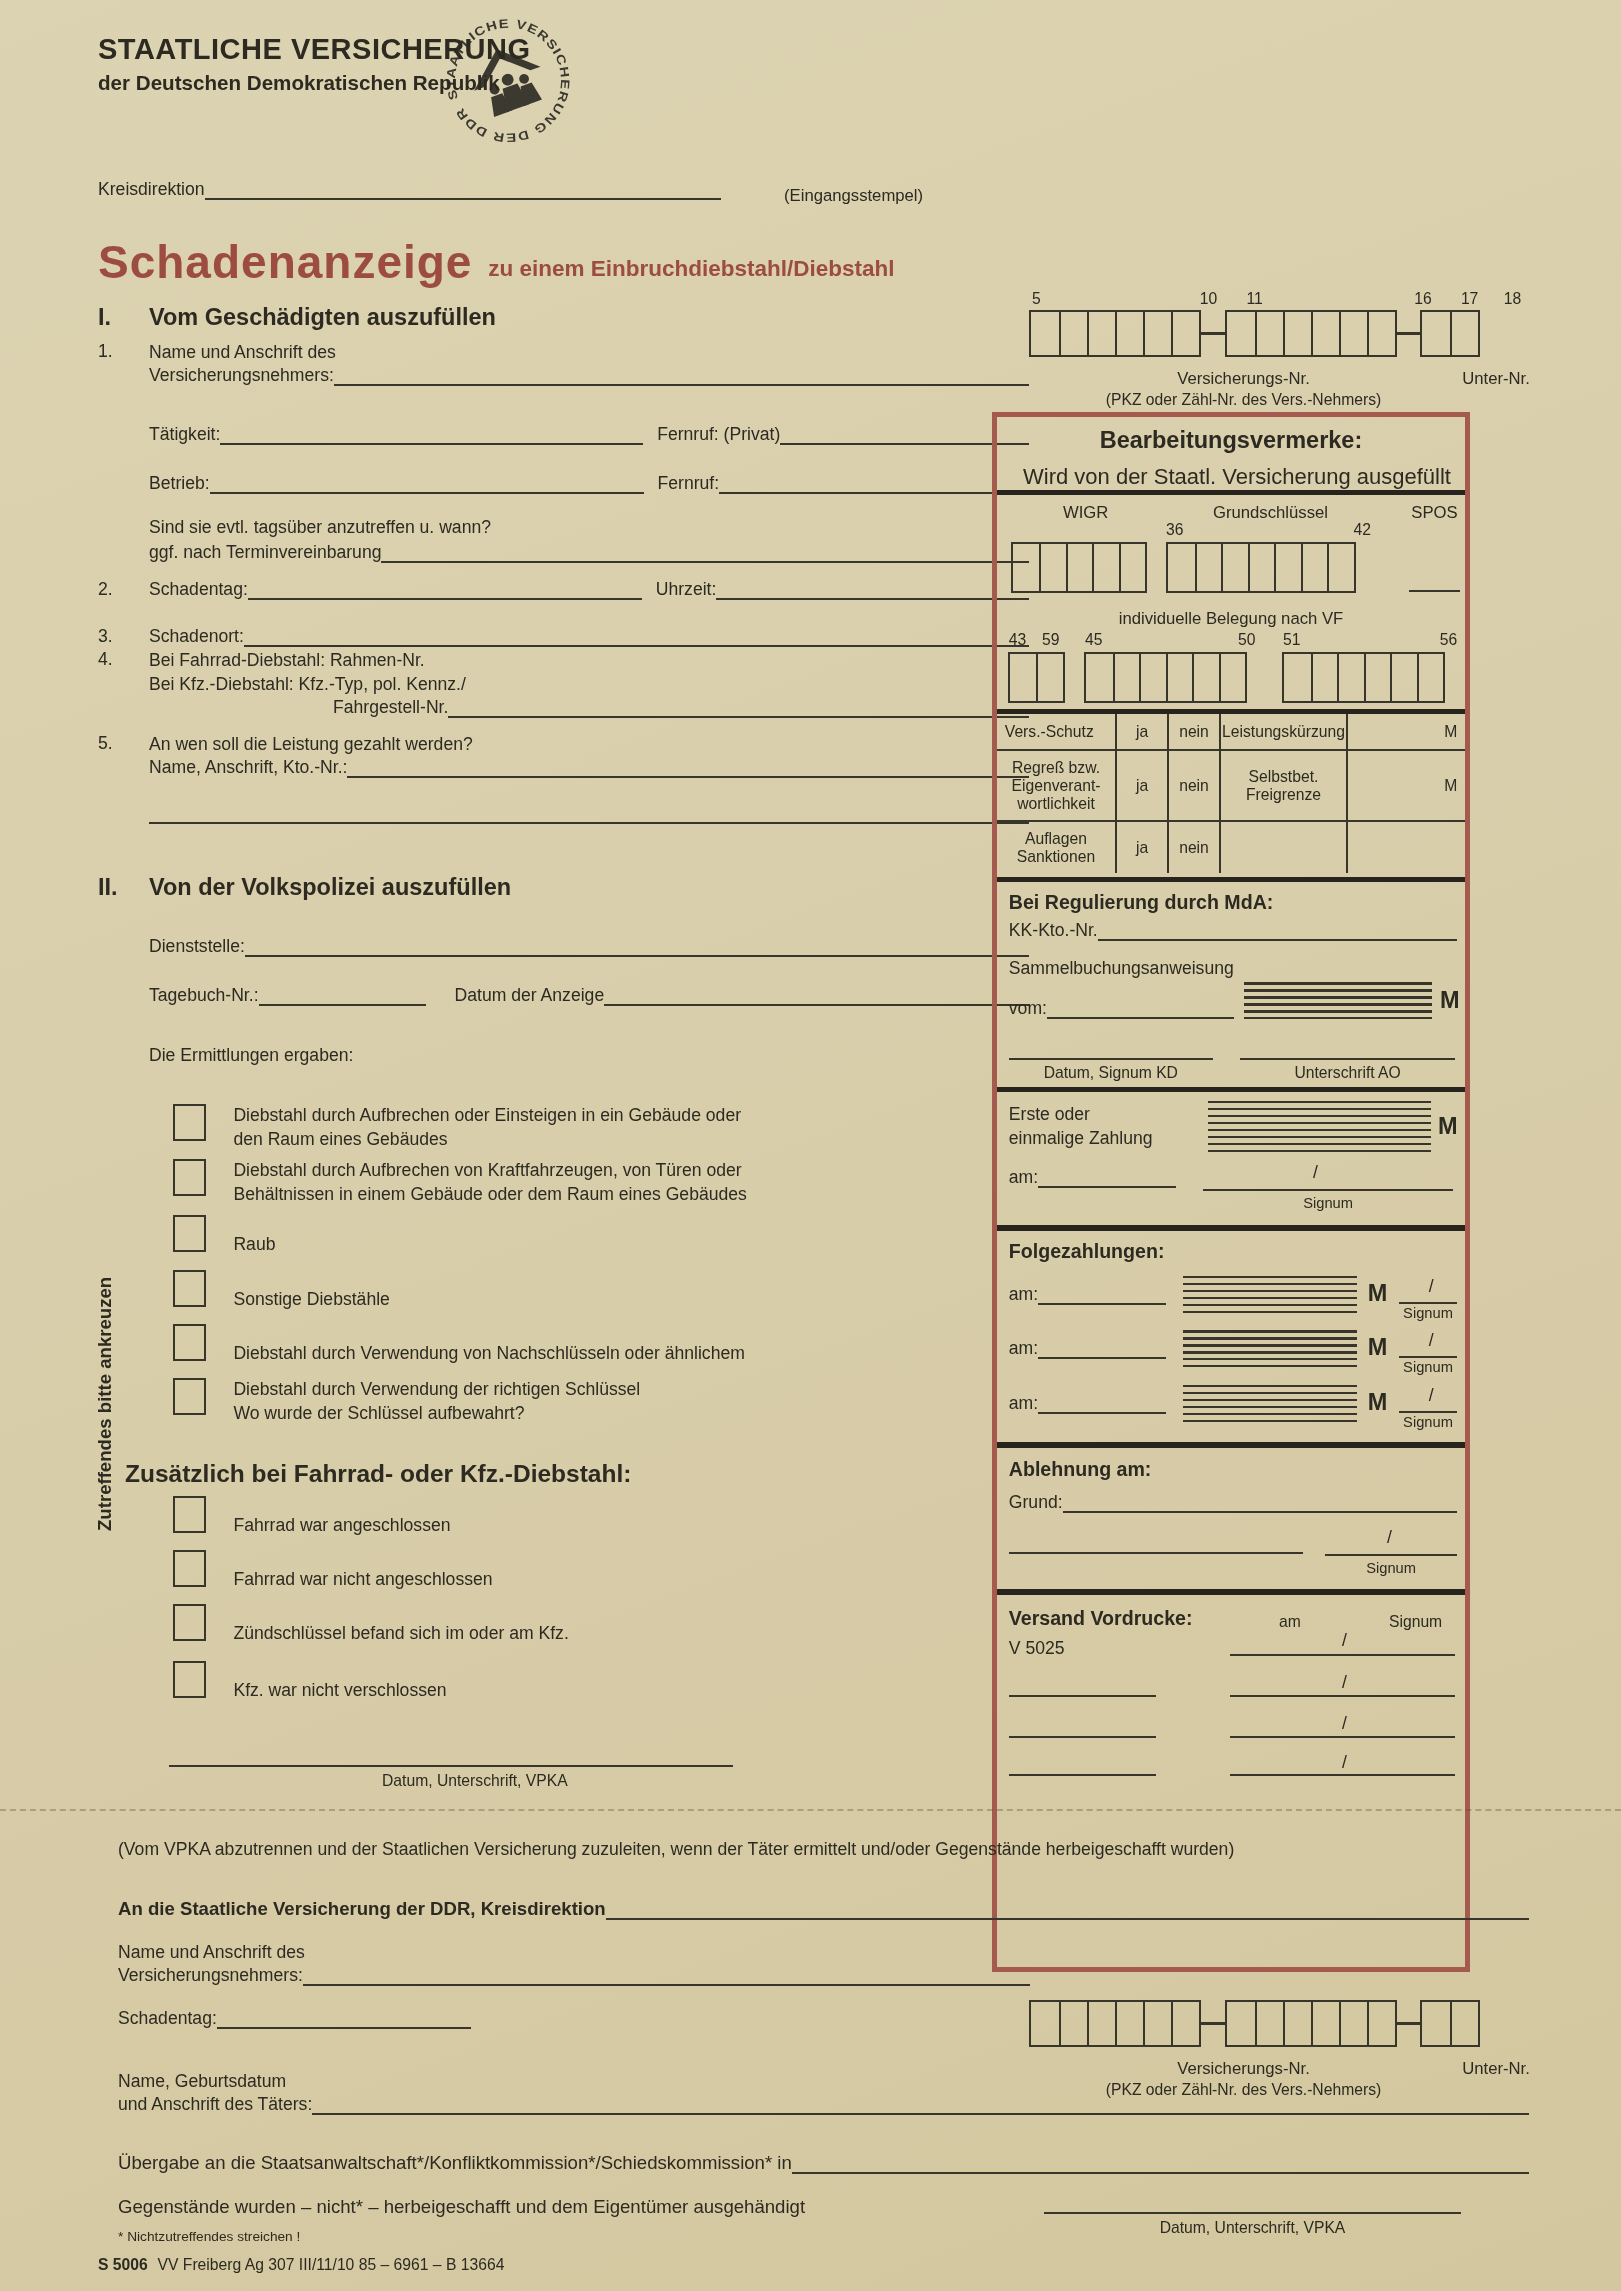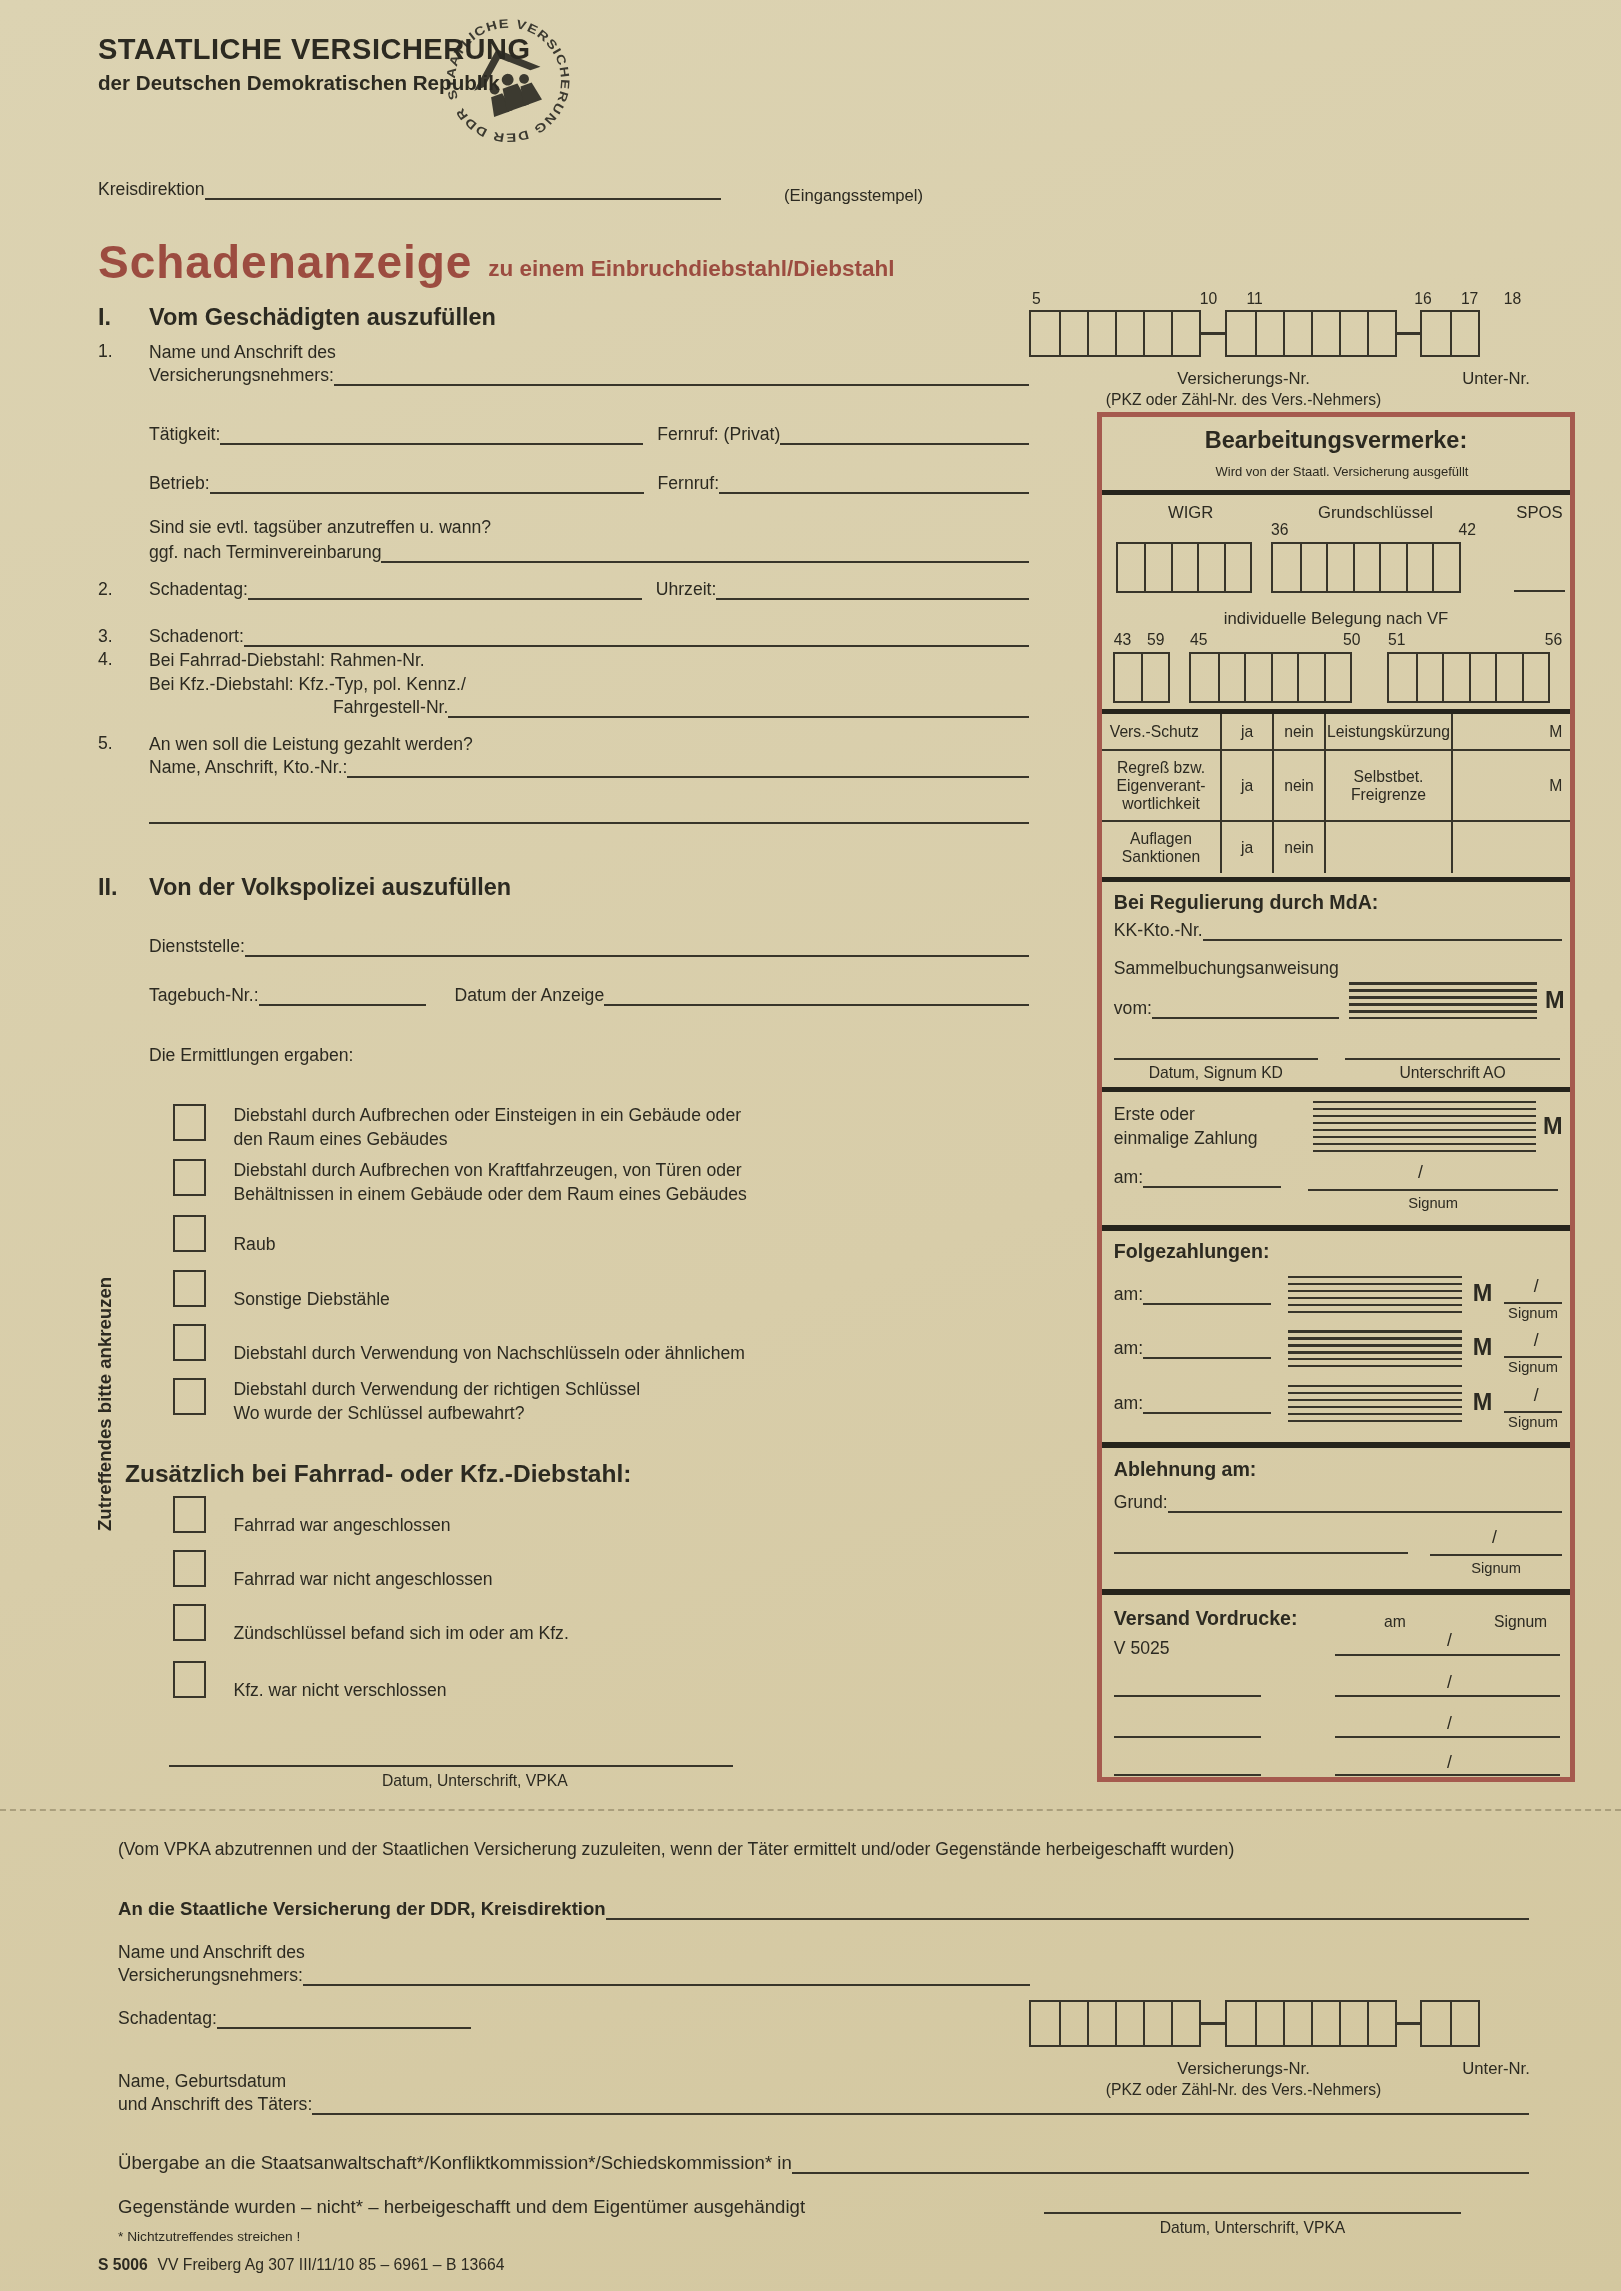--- a/index.html
+++ b/index.html
@@ -42,24 +42,24 @@
   .gl-main{width:429px;text-align:center;line-height:20.6px;}
   .gl-unter{position:absolute;right:-5.9px;top:0;}
   
   .cb{width:33px;height:37px;border:2.9px solid var(--ln);flex:none;}
   .cbrow{display:flex;align-items:flex-start;}
   .cbrow .txt{margin-left:27.4px;font-size:17.6px;line-height:23.5px;}
   .cbrow.low .txt{margin-top:17.6px;}
   .vert{writing-mode:vertical-rl;transform:rotate(180deg);font-weight:bold;font-size:18.6px;text-align:center;}
   .zhead{font-size:24.5px;font-weight:bold;}
   
-  #bv{position:absolute;left:1097px;top:412px;width:478px;height:1370px;border:5.9px solid var(--red2);}
+  #bv{position:absolute;left:992px;top:412px;width:478px;height:1560px;border:5.9px solid var(--red2);}
   #bv .d{position:absolute;left:0;right:0;height:4.9px;background:#26241c;}
   .bvtitle{font-size:23.5px;font-weight:bold;text-align:center;}
-  .bvsub{font-size:13px;text-align:center;padding-left:12px;}
+  .bvsub{font-size:22px;text-align:center;padding-left:12px;}
   .bvh{font-size:19.6px;font-weight:bold;}
   .mM{font-size:23.5px;font-weight:bold;}
   .hatch{background:repeating-linear-gradient(180deg,var(--ln) 0 2.5px,transparent 2.5px 7px);}
   .bvtable{position:absolute;left:0;right:0;display:grid;
            grid-template-columns:120px 52px 52px 127px 1fr;
            grid-template-rows:37px 71px 51px;font-size:15.7px;}
   .bvtable .c{border-right:2px solid var(--ln);border-bottom:2px solid var(--ln);
               display:flex;align-items:center;justify-content:center;text-align:center;padding:2px;}
   .bvtable .nr{border-right:none;}
   .bvtable .nb{border-bottom:none;}

